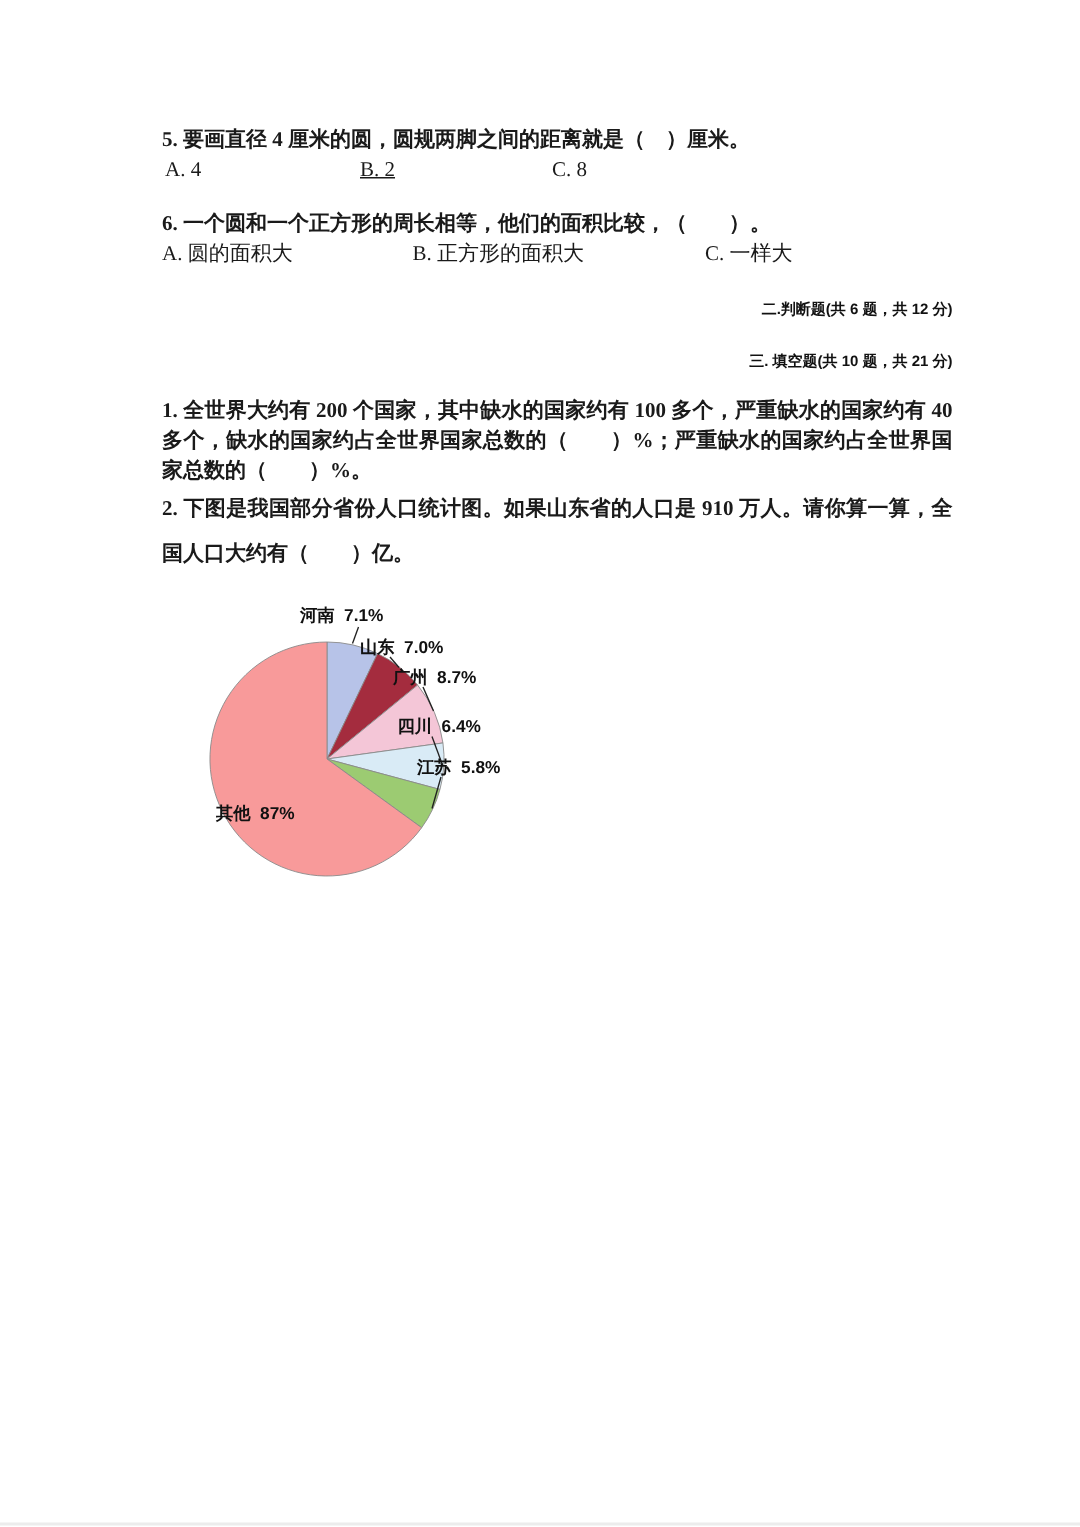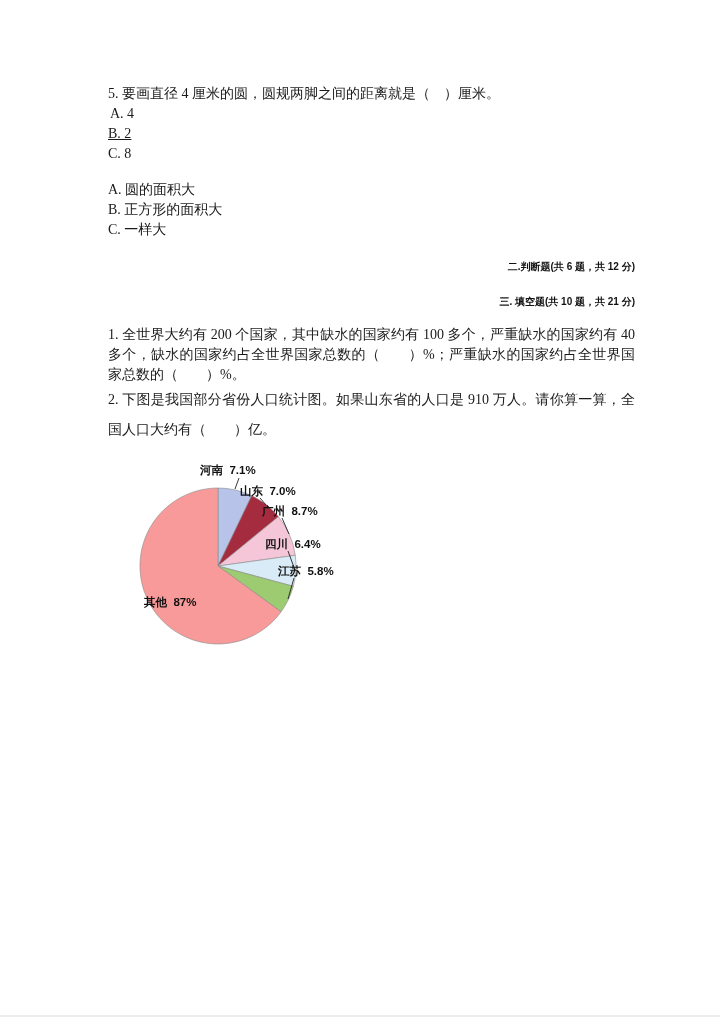--- a/index.html
+++ b/index.html
@@ -9,26 +9,26 @@
     width:720px; height:1018px;
     background:#ffffff;
     font-family:"Liberation Serif","DejaVu Serif",serif;
     color:#1a1a1a;
     overflow:hidden;
   }
   .content {
     position:absolute; left:108px; top:84px; width:527px;
     font-size:14px; line-height:20px;
   }
-  p.q { margin:0; }
+  p.q { margin:0;font-weight:bold; }
   .fill { text-align:justify; }
   .lh30 { line-height:30px; }
   .mb18{margin-bottom:18px} .mb17{margin-bottom:17px} .mb16{margin-bottom:16px}
   .mb13{margin-bottom:13px} .mb12{margin-bottom:12px} .mt15{margin-top:15px}
-  .opt-row { display:flex;flex-direction:column; }
+  .opt-row { display:flex; }
   .opt-row span { display:inline-block; }
   .q5opts span:nth-child(1){ width:132px; padding-left:2px; }
   .q5opts span:nth-child(2){ width:128px;text-decoration:underline; }
   .q6opts span:nth-child(1){ width:167px; }
   .q6opts span:nth-child(2){ width:195px; }
   .sec-title {
     font-family:"Liberation Sans","DejaVu Sans",sans-serif;
     font-weight:700; font-size:10px; line-height:20px; color:#111;text-align:right;
   }
   .tf p { margin:0; }
@@ -49,20 +49,21 @@
   <div class="content">
 
     <p class="q mb18">5. 要画直径 4 厘米的圆，圆规两脚之间的距离就是（　）厘米。</p>
 
     <div class="opt-row q5opts mb16">
       <span>A. 4</span>
       <span>B. 2</span>
       <span>C. 8</span>
     </div>
 
+    <p class="q mb16">6. 一个圆和一个正方形的周长相等，他们的面积比较，（　　）。</p>
 
     <div class="opt-row q6opts mb17">
       <span>A. 圆的面积大</span>
       <span>B. 正方形的面积大</span>
       <span>C. 一样大</span>
     </div>
 
     <h3 class="sec-title mb12">二.判断题(共 6 题，共 12 分)</h3>
 
 

